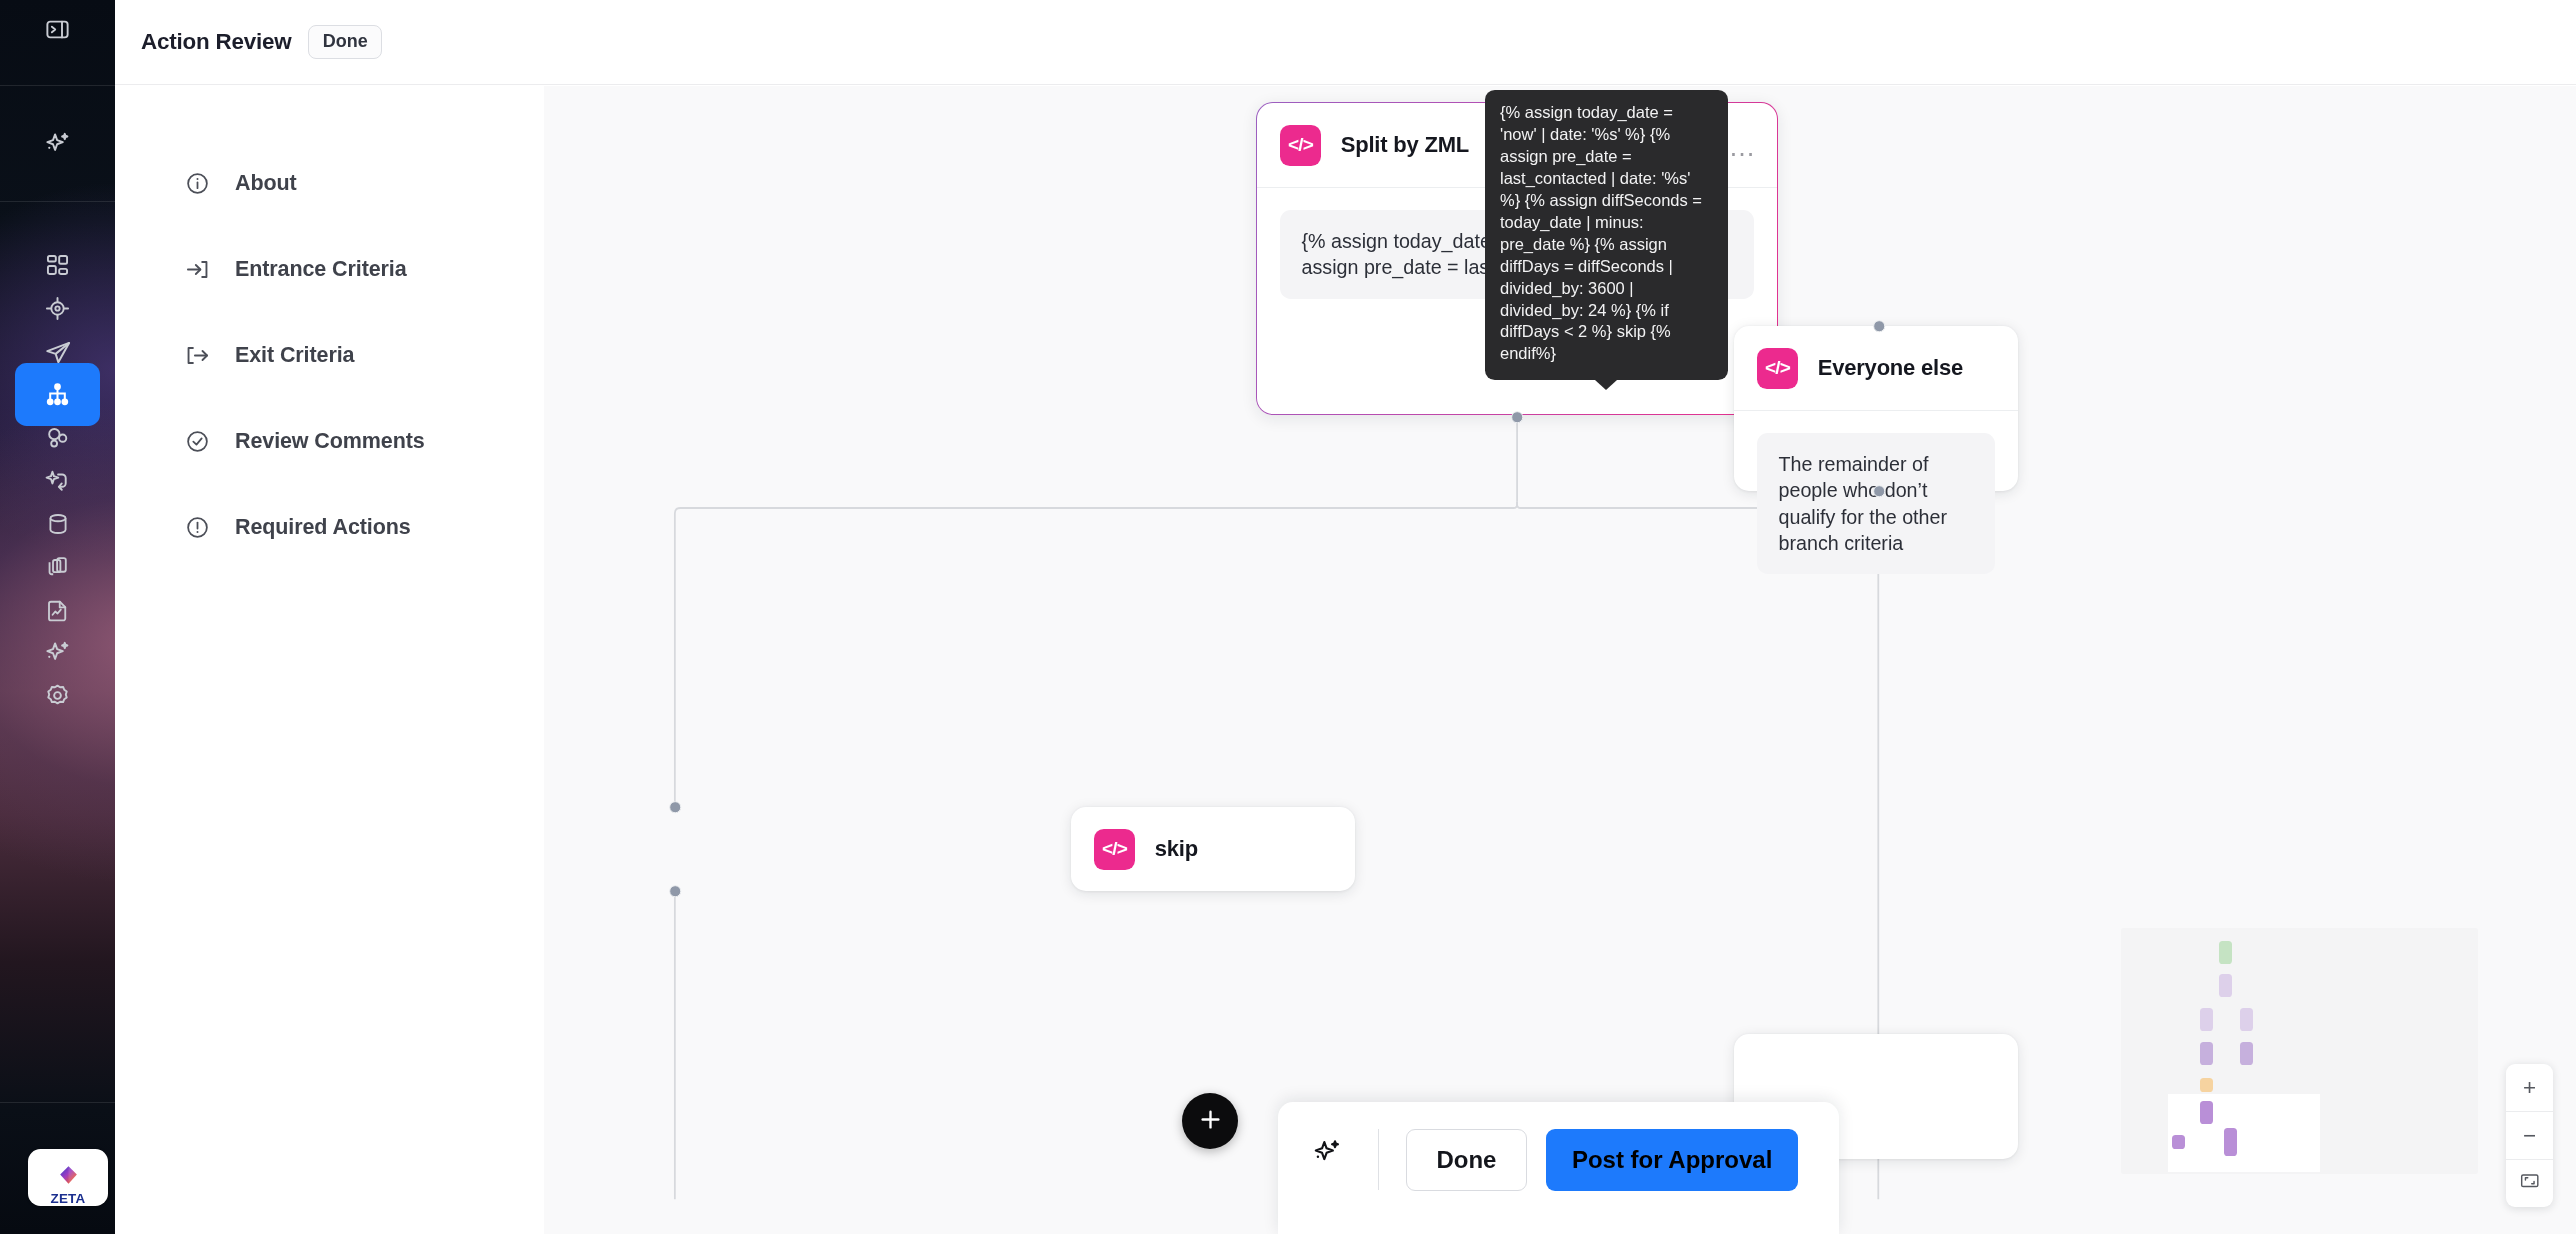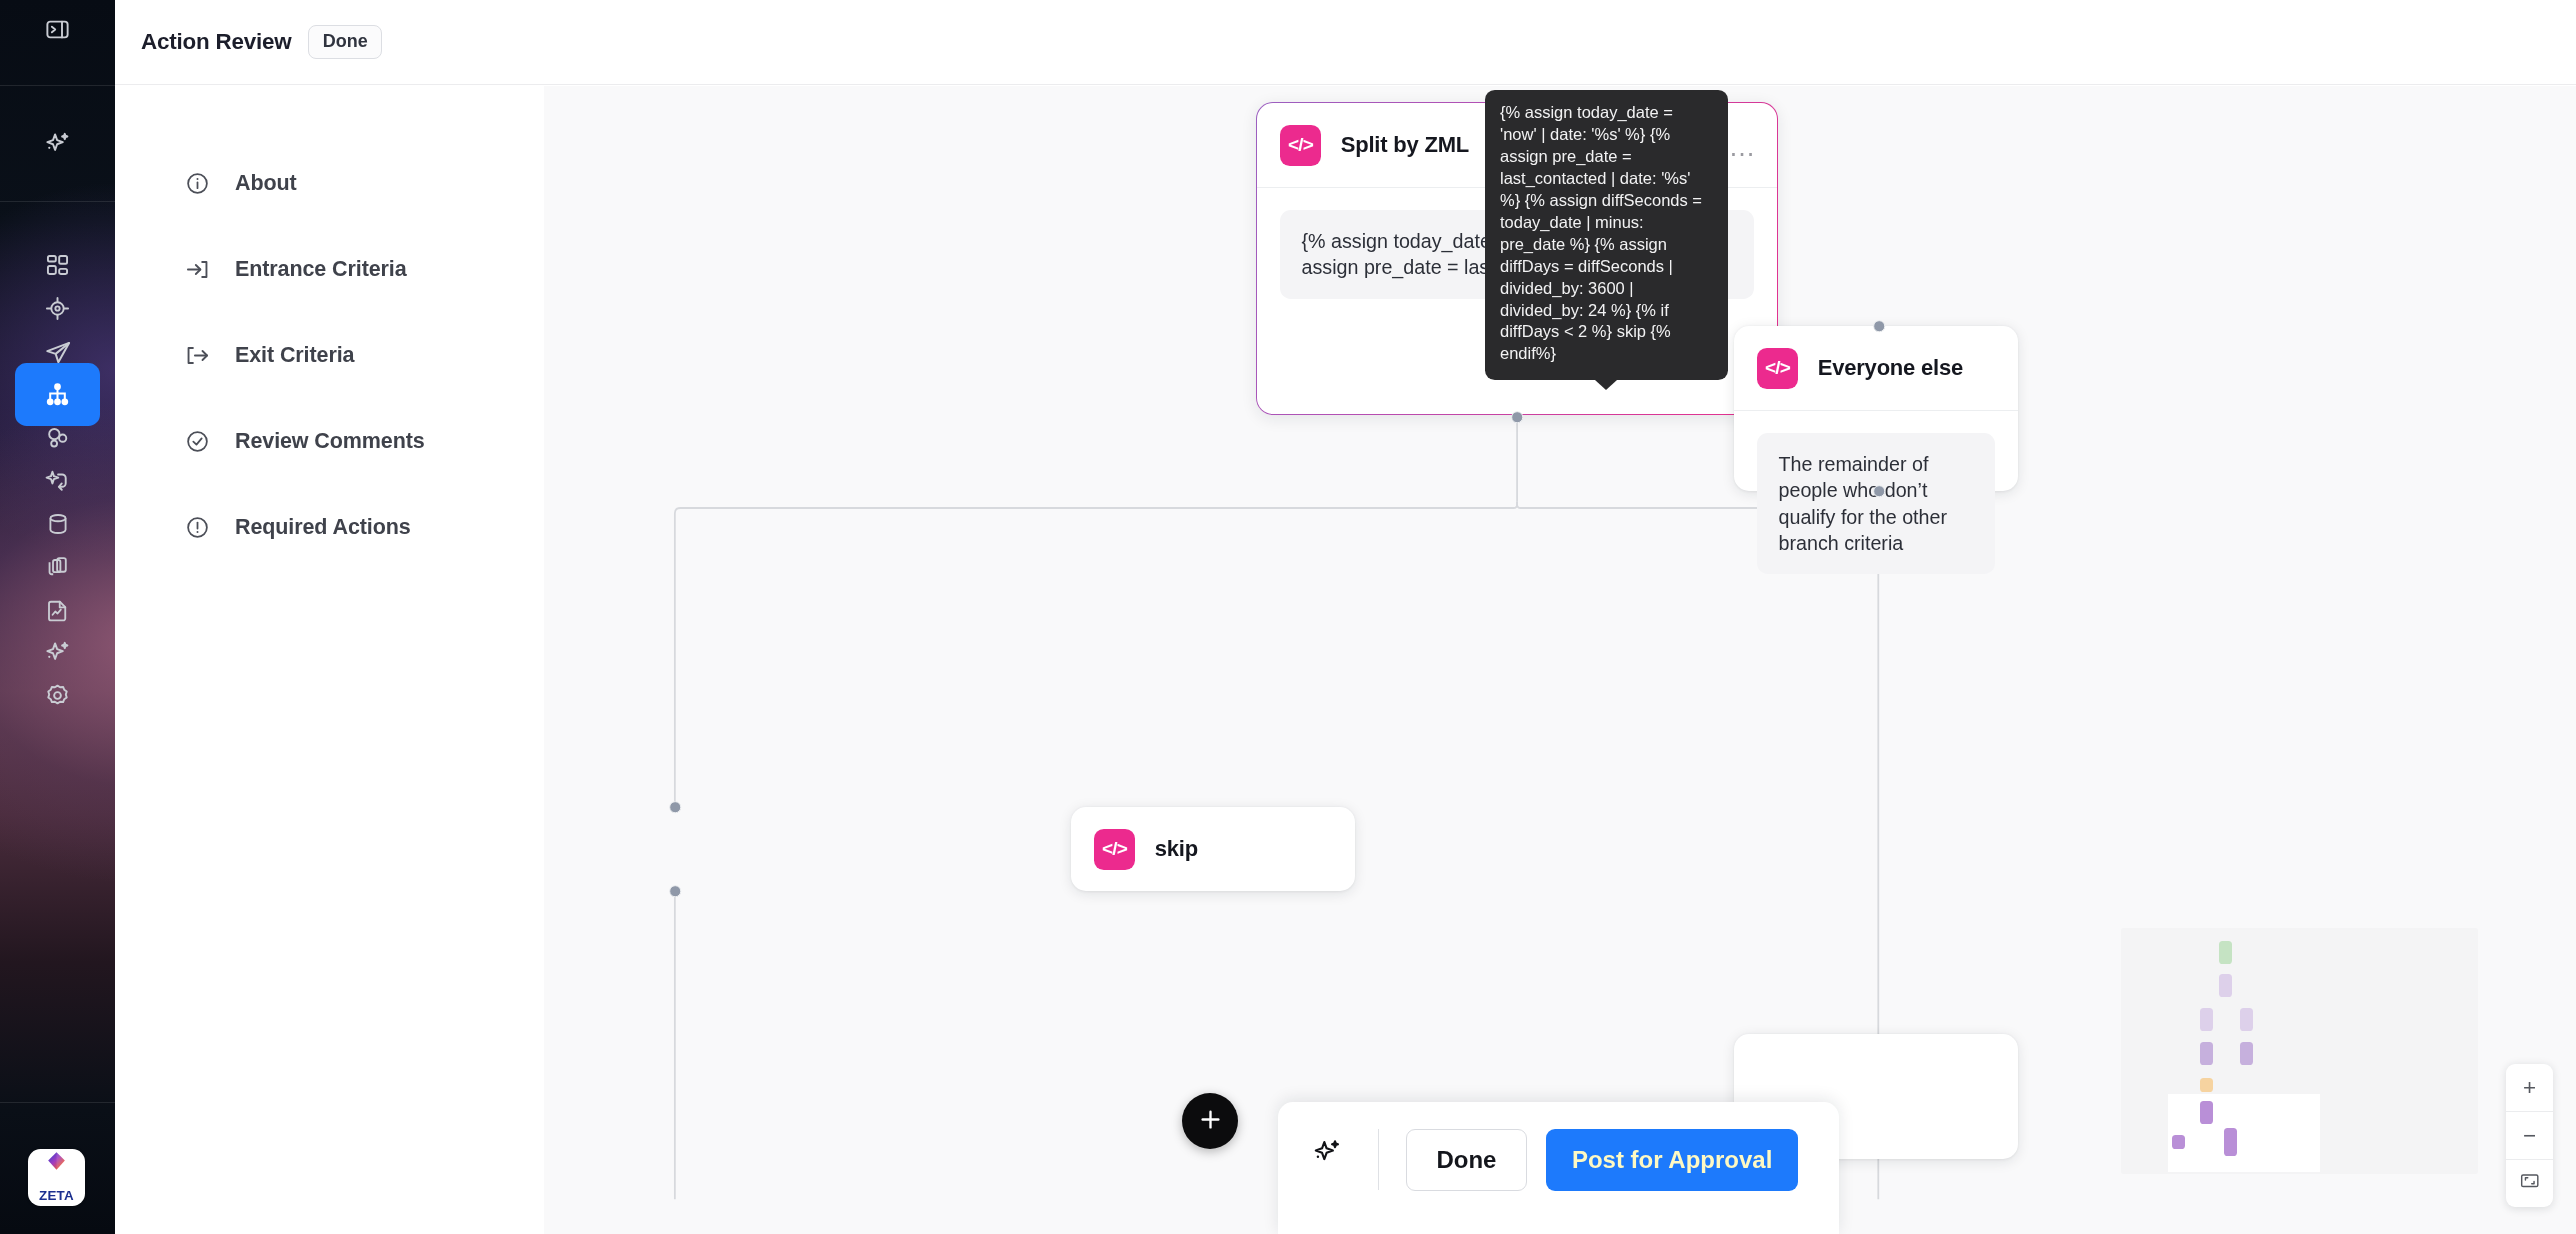--- a/index.html
+++ b/index.html
@@ -29,24 +29,24 @@
     position: absolute; left: 15px;
     width: 85px; height: 63px;
     display: flex; align-items: center; justify-content: center;
     border-radius: 11.6px;
     cursor: pointer;
   }
   .rail-btn.active { background: #1d7afc; }
   .rail-btn svg { display: block; }
   .rail-logo {
     position: absolute; left: 28px; top: 1149px;
-    width: 57px; height: 57px; border-radius: 12.5px;
-    background: #ffffff;
-    display: flex; flex-direction: column; align-items: center; justify-content: flex-start;
-    gap: 11px;
+    width: 80px; height: 57px; border-radius: 12.5px;
+    background: #ffffff;
+    display: flex; flex-direction: column; align-items: center; justify-content: flex-end;
+    gap: 0;
     box-shadow: 0 0.9px 2.7px rgba(0,0,0,0.25);
   }
   .rail-logo .zt { font-size: 13.4px; font-weight: 700; color: #1b2f8f; letter-spacing: 0.2px; }
 
   
   .header {
     position: absolute; left: 115px; top: 0;
     width: 2461px; height: 85px;
     background: #ffffff;
     border-bottom: 0.9px solid #ececee;
@@ -225,21 +225,21 @@
     cursor: pointer;
     white-space: nowrap;
   }
   .btn-done {
     height: 62px; padding: 0 29.5px;
     background: #fff; color: #14161c;
     border: 0.9px solid #d9dbe0;
   }
   .btn-primary {
     height: 62px; padding: 0 26px;
-    background: #1d7afc; color: #fef9c3; border: none;
+    background: #1d7afc; color: #000000; border: none;
     margin-left: 19px;
   }
 
   
   .minimap {
     position: absolute; left: 2121px; top: 928px;
     width: 357px; height: 246px;
     background: #f4f4f5;
     border-radius: 2.7px;
     overflow: hidden;

